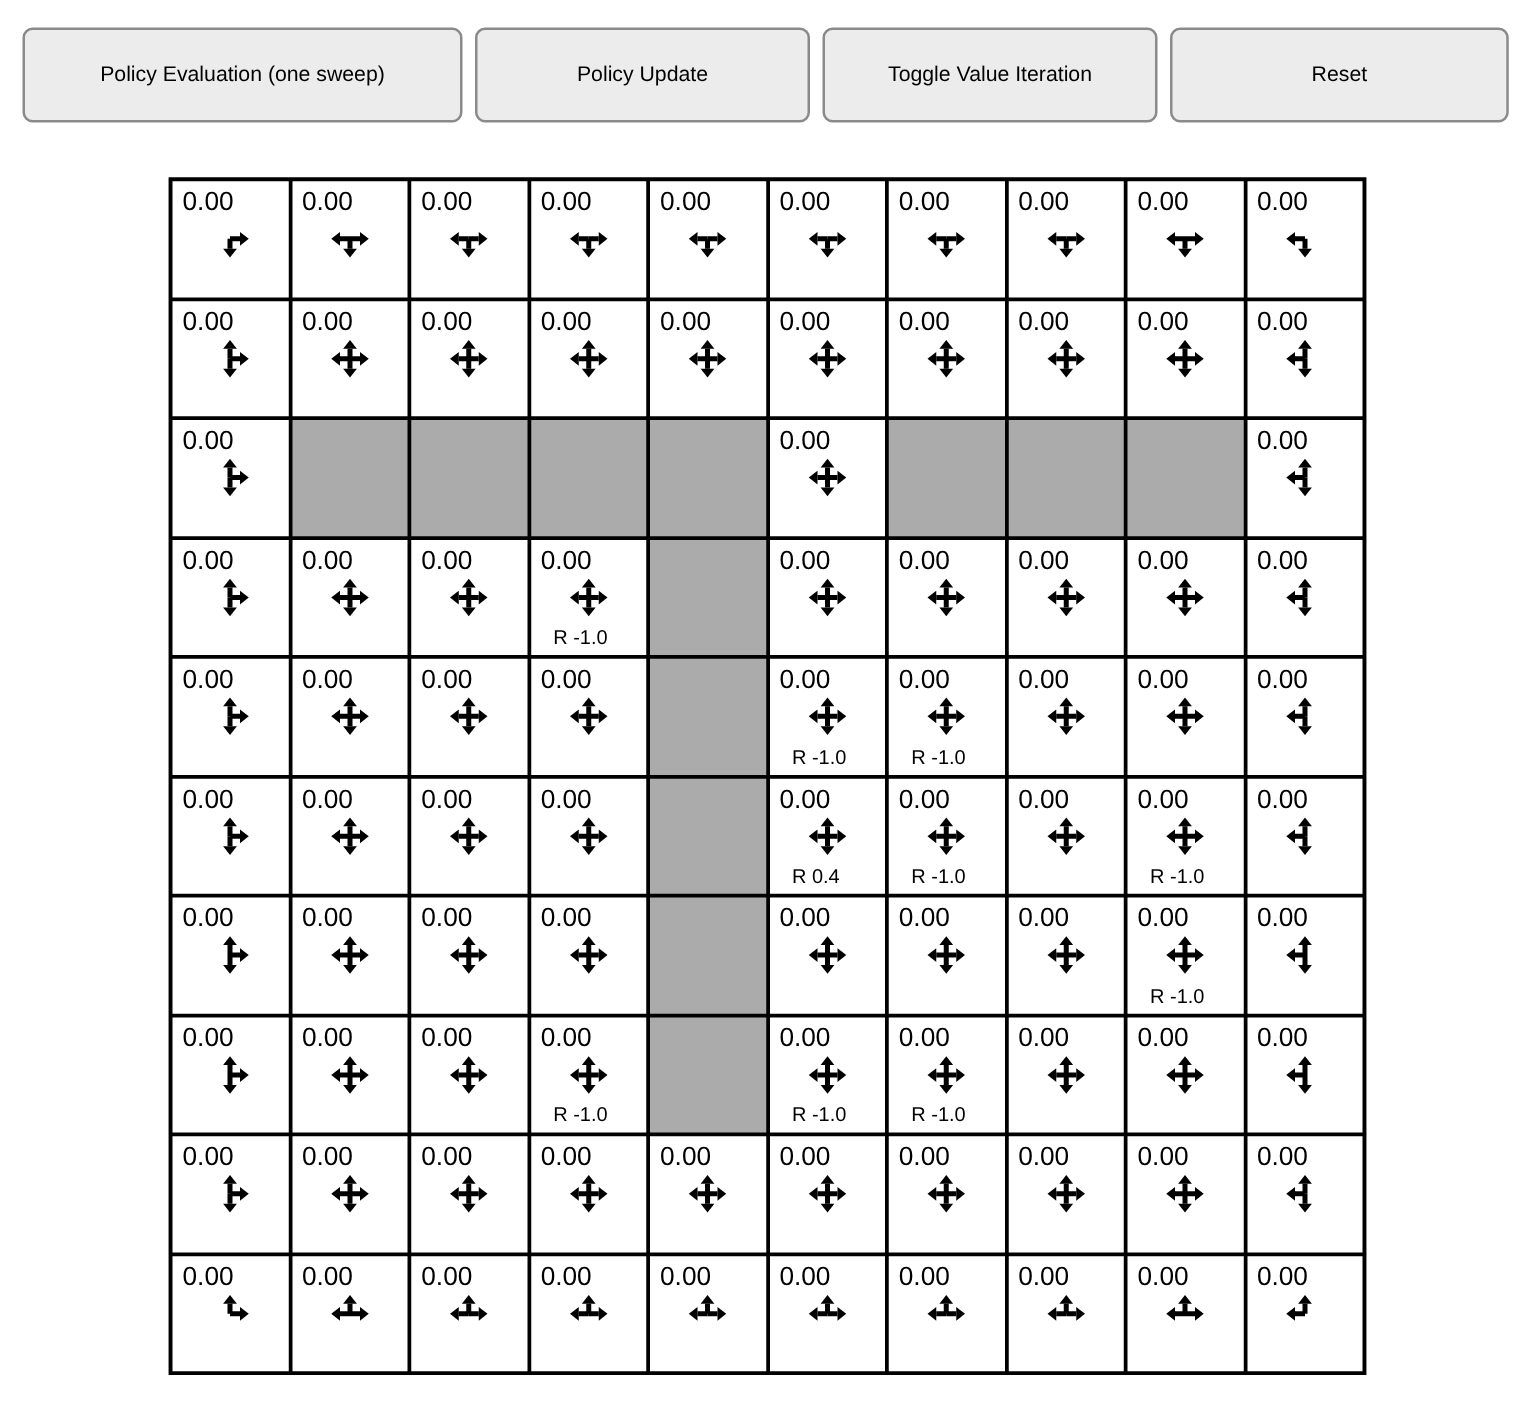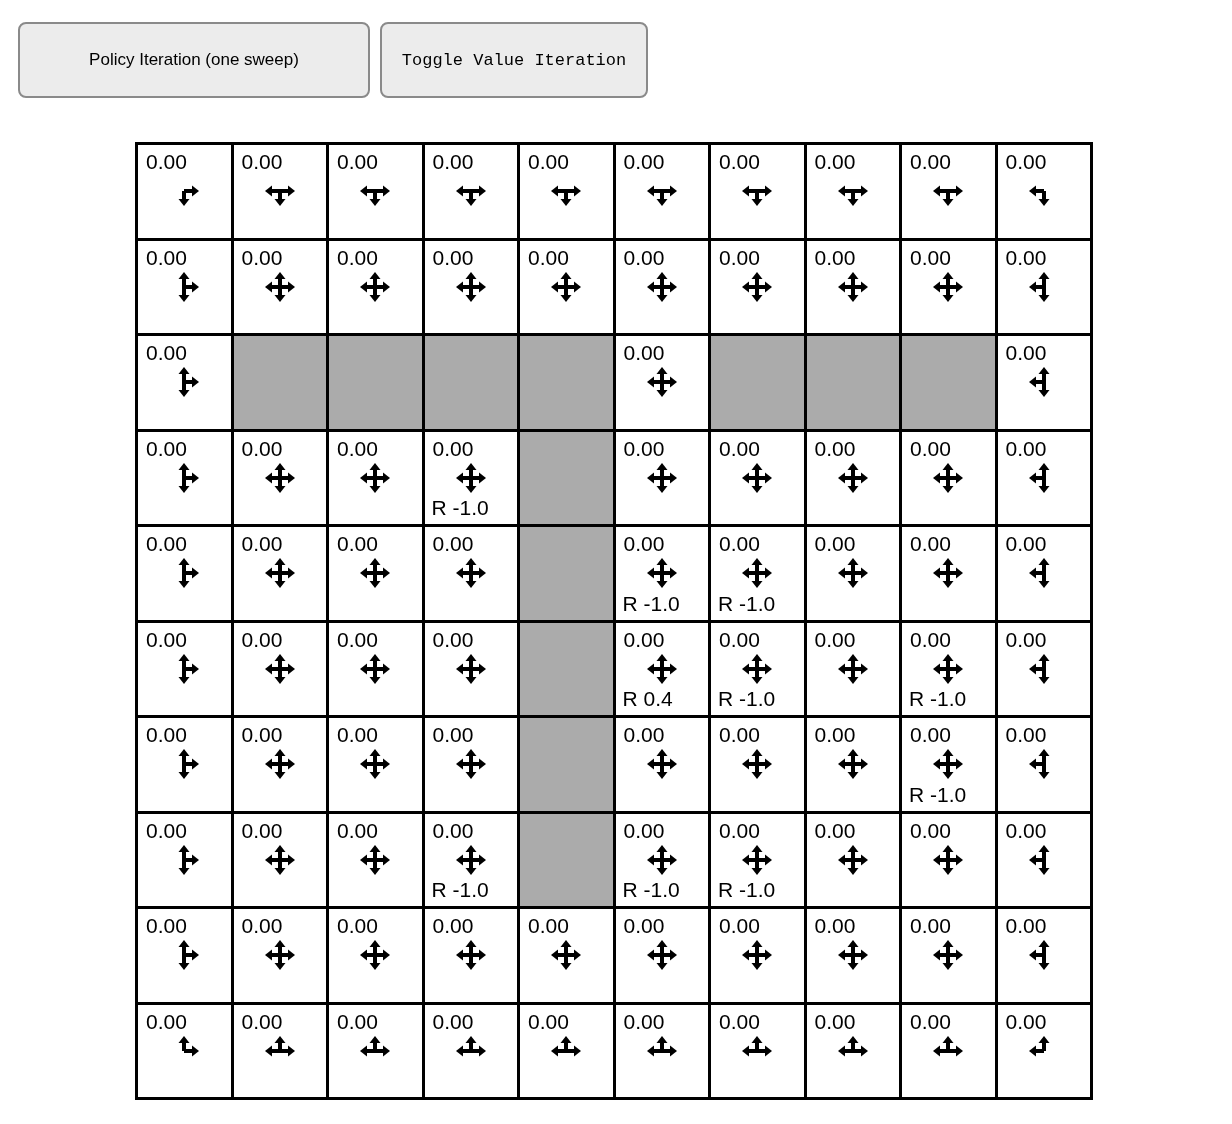--- a/index.html
+++ b/index.html
@@ -20,21 +20,21 @@
     background: #ececec;
     border: 2px solid #8a8a8a;
     border-radius: 8px;
     font-family: "Liberation Sans", sans-serif;
     font-size: 17px;
     color: #000;
     cursor: pointer;
   }
   .btn-0 { width: 352px; }
   .btn-1 { width: 268px; }
-  .btn-2 { width: 268px; font-family: Liberation Mono, monospace; }
+  .btn-2 { width: 268px; }
   .btn-3 { width: 271px; }
   .grid {
     margin: 44px 12px 0 135px;
     width: 958px;
     height: 958px;
     background: #000;
     border: 3px solid #000;
     display: grid;
     grid-template-columns: repeat(10, 1fr);
     grid-template-rows: repeat(10, 1fr);
@@ -48,36 +48,38 @@
   .cell.wall { background: #ababab; }
   .cell-value {
     position: absolute;
     top: 5px; left: 8px;
     font-size: 21px;
     line-height: 24px;
     white-space: nowrap;
   }
   .cell-reward {
     position: absolute;
-    bottom: 4px; left: 7px;
-    font-size: 21px;
+    bottom: 4px; left: 18px;
+    font-size: 16px;
     white-space: nowrap;
   }
   .arrows {
     position: absolute;
     left: 50%; top: 50%;
     transform: translate(-50%, -50%);
   }
 </style>
 </head>
 <body>
 
 <div class="toolbar">
-  <button class="btn btn-0">Policy Iteration (one sweep)</button>
+  <button class="btn btn-0">Policy Evaluation (one sweep)</button>
+  <button class="btn btn-1">Policy Update</button>
   <button class="btn btn-2">Toggle Value Iteration</button>
+  <button class="btn btn-3">Reset</button>
 </div>
 
 <div class="grid" id="grid">
     <div class="cell">
       <div class="cell-value">0.00</div>
       <svg viewBox="-24 -24 48 48" width="48" height="48" class="arrows">
         <line x1="0" y1="0" x2="0" y2="8" stroke="#000" stroke-width="4"></line>
         <polygon points="0,15 -5.5,8 5.5,8" fill="#000"></polygon>
         <line x1="0" y1="0" x2="8" y2="0" stroke="#000" stroke-width="4"></line>
         <polygon points="15,0 8,5.5 8,-5.5" fill="#000"></polygon>

